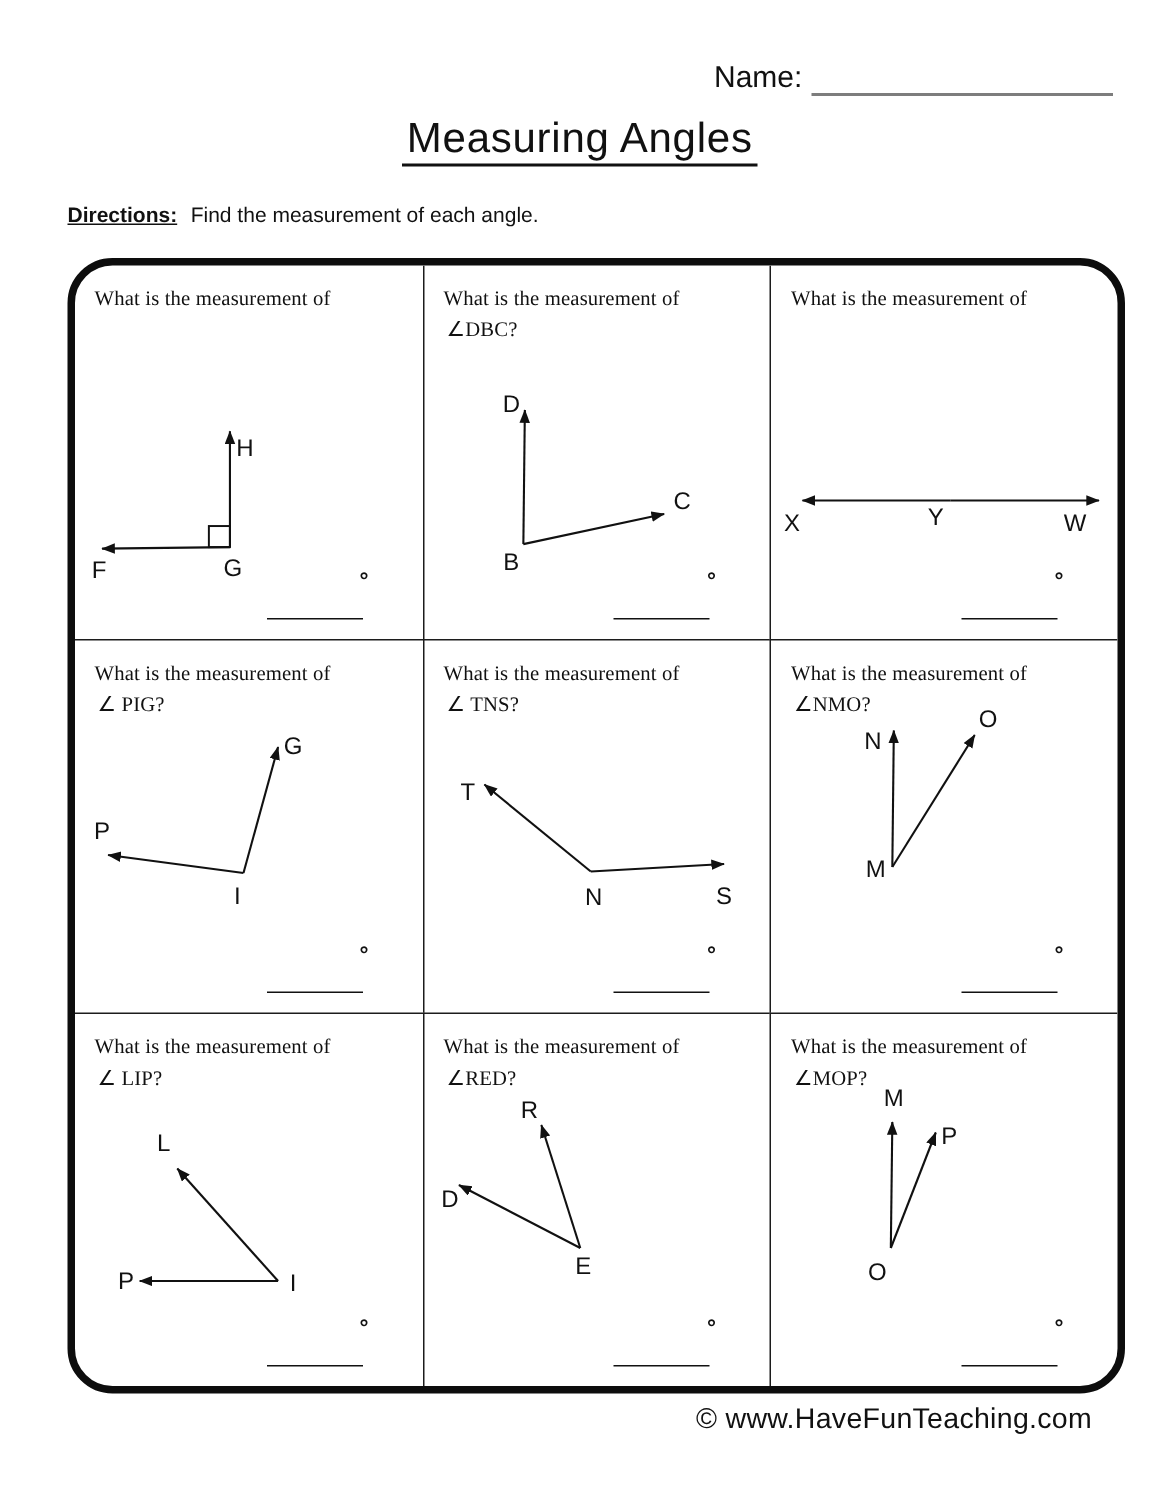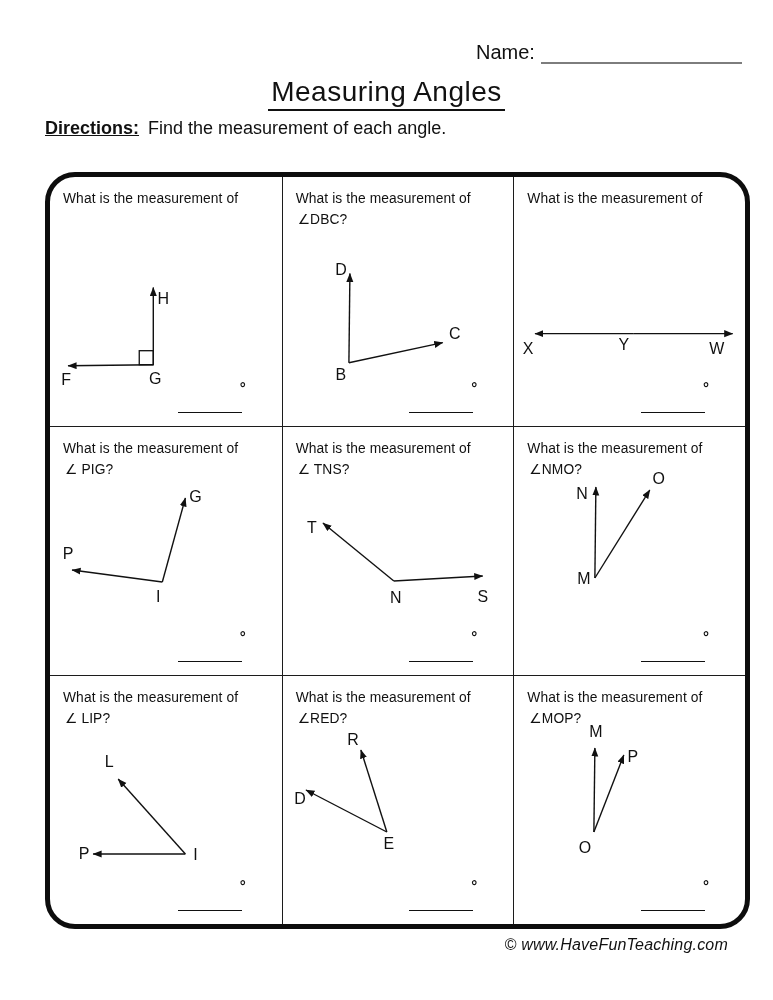--- a/index.html
+++ b/index.html
@@ -8,46 +8,46 @@
     font-family:"Liberation Sans","DejaVu Sans",sans-serif;color:#111;
   }
 
   
   .name-row{position:absolute;top:41px;left:476px;font-size:20px;white-space:nowrap;}
   .name-line{display:inline-block;width:201px;height:17px;border-bottom:2px solid #7d7d7d;margin-left:6px;vertical-align:bottom;}
 
   .title-wrap{position:absolute;top:76px;left:0;width:100%;text-align:center;}
   .title{display:inline-block;font-size:28px;letter-spacing:0.5px;border-bottom:2.5px solid #111;padding:0 3px 1px 3px;}
 
-  .directions{position:absolute;top:118px;left:45px;font-size:18px;}
+  .directions{position:absolute;top:135px;left:45px;font-size:14px;}
   .directions .dlabel{font-weight:bold;text-decoration:underline;}
   .directions .dtext{margin-left:9px;}
 
   
   .sheet{position:absolute;left:45px;top:172px;width:705px;height:757px;
          border:5px solid #0d0d0d;border-radius:30px;box-sizing:border-box;
          overflow:hidden;background:#fff;}
   .grid{display:grid;width:100%;height:100%;
         grid-template-columns:1fr 1fr 1fr;grid-template-rows:1fr 1fr 1fr;}
   .cell{position:relative;box-sizing:border-box;}
   .cell.bl{border-left:1.7px solid #1c1c1c;}
   .cell.bt{border-top:1.7px solid #1c1c1c;}
 
   .question{position:absolute;top:12px;left:13px;right:6px;
-            font-size:13.8px;line-height:1.5;letter-spacing:0.1px;}
+            font-size:13.8px;line-height:1.5;letter-spacing:0.1px;font-family:Liberation Serif, serif;}
   .q2{padding-left:2px;}
 
   svg.diagram{position:absolute;left:0;top:0;width:100%;height:100%;display:block;}
   svg.diagram text{font-family:"Liberation Sans","DejaVu Sans",sans-serif;font-size:16px;fill:#111;}
 
   .answer{position:absolute;right:40px;bottom:13px;width:64px;height:32px;}
   .answer .line{position:absolute;left:0;right:0;bottom:0;height:0;border-bottom:1.7px solid #111;}
   .answer .degree{position:absolute;right:-4px;top:-2px;font-size:15px;font-weight:bold;}
 
-  .footer{position:absolute;top:936px;right:45px;font-size:16px;letter-spacing:0.2px;font-style:italic;}
+  .footer{position:absolute;top:936px;right:45px;font-size:19px;letter-spacing:0.2px;}
 </style>
 </head>
 <body>
 
 <div class="name-row">
   <span>Name:</span><span class="name-line"></span>
 </div>
 
 <div class="title-wrap">
   <span class="title">Measuring Angles</span>

